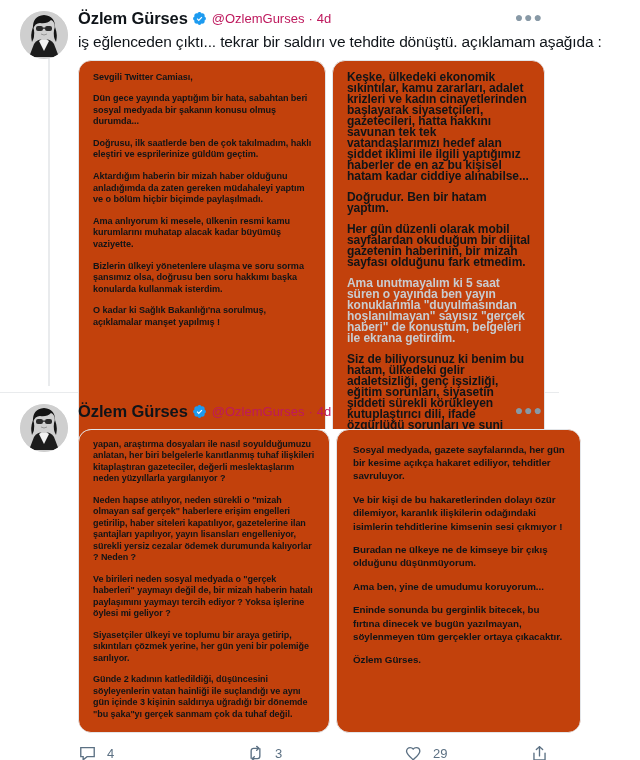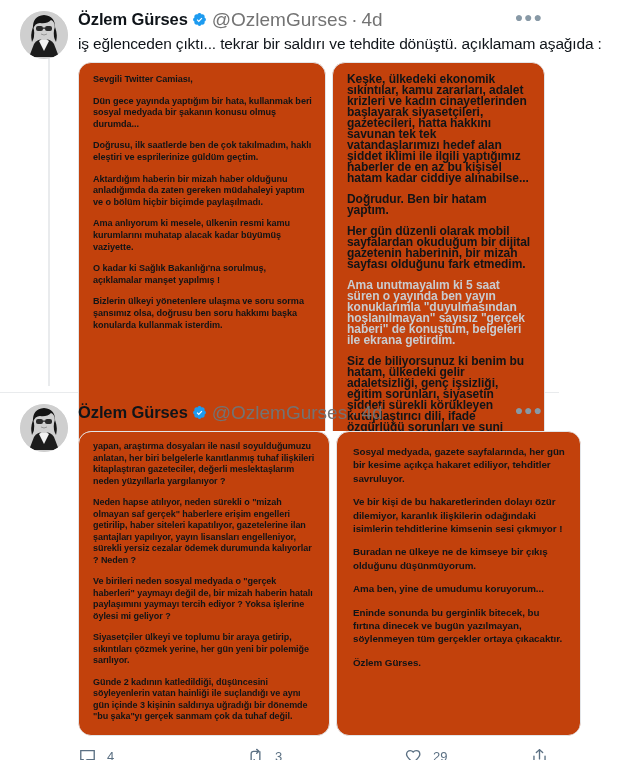--- a/index.html
+++ b/index.html
@@ -74,22 +74,22 @@
   }
   .verified-badge {
     margin-left: 4px;
     width: 15px;
     height: 15px;
     flex: 0 0 15px;
     display: inline-block;
   }
   .verified-badge svg { display: block; width: 15px; height: 15px; }
   .handle, .dot-sep, .timestamp {
-    color: #737373;
-    font-size: 19px;
+    color: #be185d;
+    font-size: 13px;
     white-space: nowrap;
     text-align: center;
   }
   .handle { margin-left: 5px; }
   .dot-sep { margin: 0 4px; }
 
   .more-btn {
     position: absolute;
     right: 2px;
     top: 1px;
@@ -226,26 +226,26 @@
         <span class="dot-sep">·</span>
         <span class="timestamp">4d</span>
         <span class="more-btn">●●●</span>
       </div>
 
       <div class="tweet-text">iş eğlenceden çıktı... tekrar bir saldırı ve tehdite dönüştü. açıklamam aşağıda :</div>
 
       <div class="media-card">
         <div class="panel panel-left p1">
           <p>Sevgili Twitter  Camiası,</p>
-          <p>Dün gece yayında yaptığım bir hata, kullanmak beri sosyal medyada bir şakanın konusu olmuş durumda...</p>
+          <p>Dün gece yayında yaptığım bir hata, sabahtan beri sosyal medyada bir şakanın konusu olmuş durumda...</p>
           <p>Doğrusu, ilk saatlerde ben de çok takılmadım, haklı eleştiri ve esprilerinize güldüm geçtim.</p>
           <p>Aktardığım haberin bir mizah haber olduğunu anladığımda da zaten gereken müdahaleyi yaptım ve o bölüm hiçbir biçimde paylaşılmadı.</p>
           <p>Ama anlıyorum ki mesele, ülkenin resmi kamu kurumlarını muhatap alacak kadar büyümüş vaziyette.</p>
+          <p>Bizlerin ülkeyi yönetenlere ulaşma ve soru sorma şansımız olsa, doğrusu ben soru hakkımı başka konularda kullanmak isterdim.</p>
           <p>O kadar ki Sağlık Bakanlığı'na sorulmuş, açıklamalar manşet yapılmış !</p>
-          <p>Bizlerin ülkeyi yönetenlere ulaşma ve soru sorma şansımız olsa, doğrusu ben soru hakkımı başka konularda kullanmak isterdim.</p>
         </div>
         <div class="panel panel-right p2">
           <p>Keşke, ülkedeki ekonomik sıkıntılar, kamu zararları, adalet krizleri ve kadın cinayetlerinden başlayarak siyasetçileri, gazetecileri, hatta hakkını savunan tek tek vatandaşlarımızı hedef alan şiddet iklimi ile ilgili yaptığımız haberler de en az bu kişisel hatam kadar ciddiye alınabilse...</p>
           <p>Doğrudur. Ben bir hatam yaptım.</p>
           <p>Her gün düzenli olarak mobil sayfalardan okuduğum bir dijital gazetenin haberinin, bir mizah sayfası olduğunu fark etmedim.</p>
           <p class="faded">Ama unutmayalım ki 5 saat süren o yayında ben yayın konuklarımla "duyulmasından hoşlanılmayan" sayısız "gerçek haberi" de konuştum, belgeleri ile ekrana getirdim.</p>
           <p>Siz de biliyorsunuz ki benim bu hatam, ülkedeki gelir adaletsizliği, genç işsizliği, eğitim sorunları, siyasetin şiddeti sürekli körükleyen kutuplaştırıcı dili, ifade özgürlüğü sorunları ve suni gündemlerle kararılmış medya ortamı gerçeklerini değiştirmiyor...</p>
           <p>O dev sorunlar olduğu yerde duruyor.</p>
         </div>
       </div>

